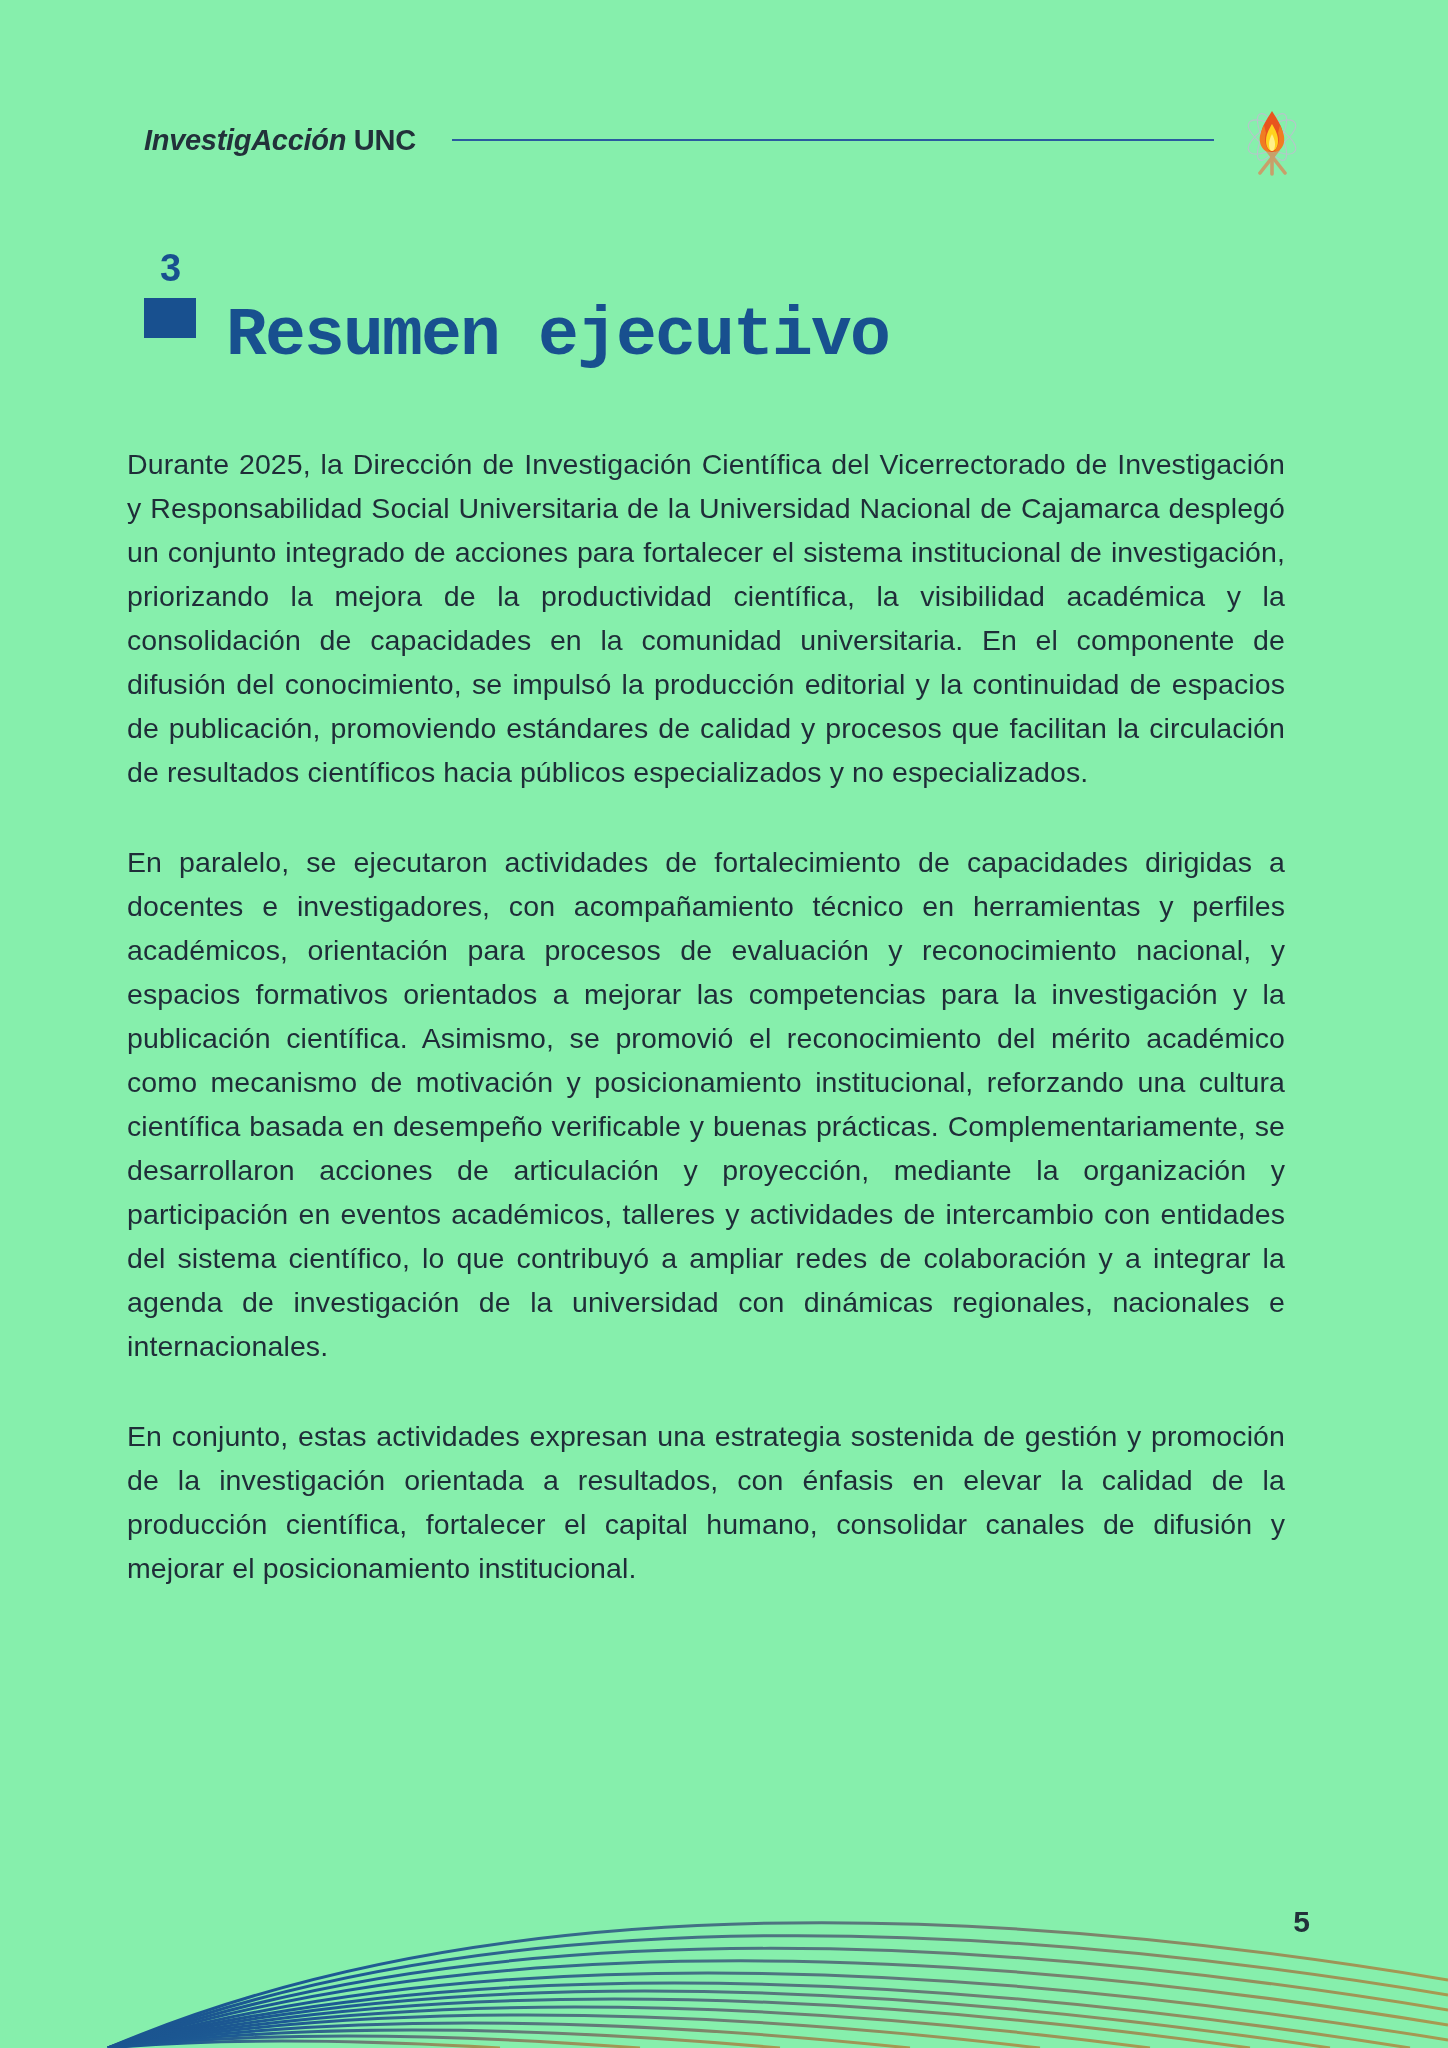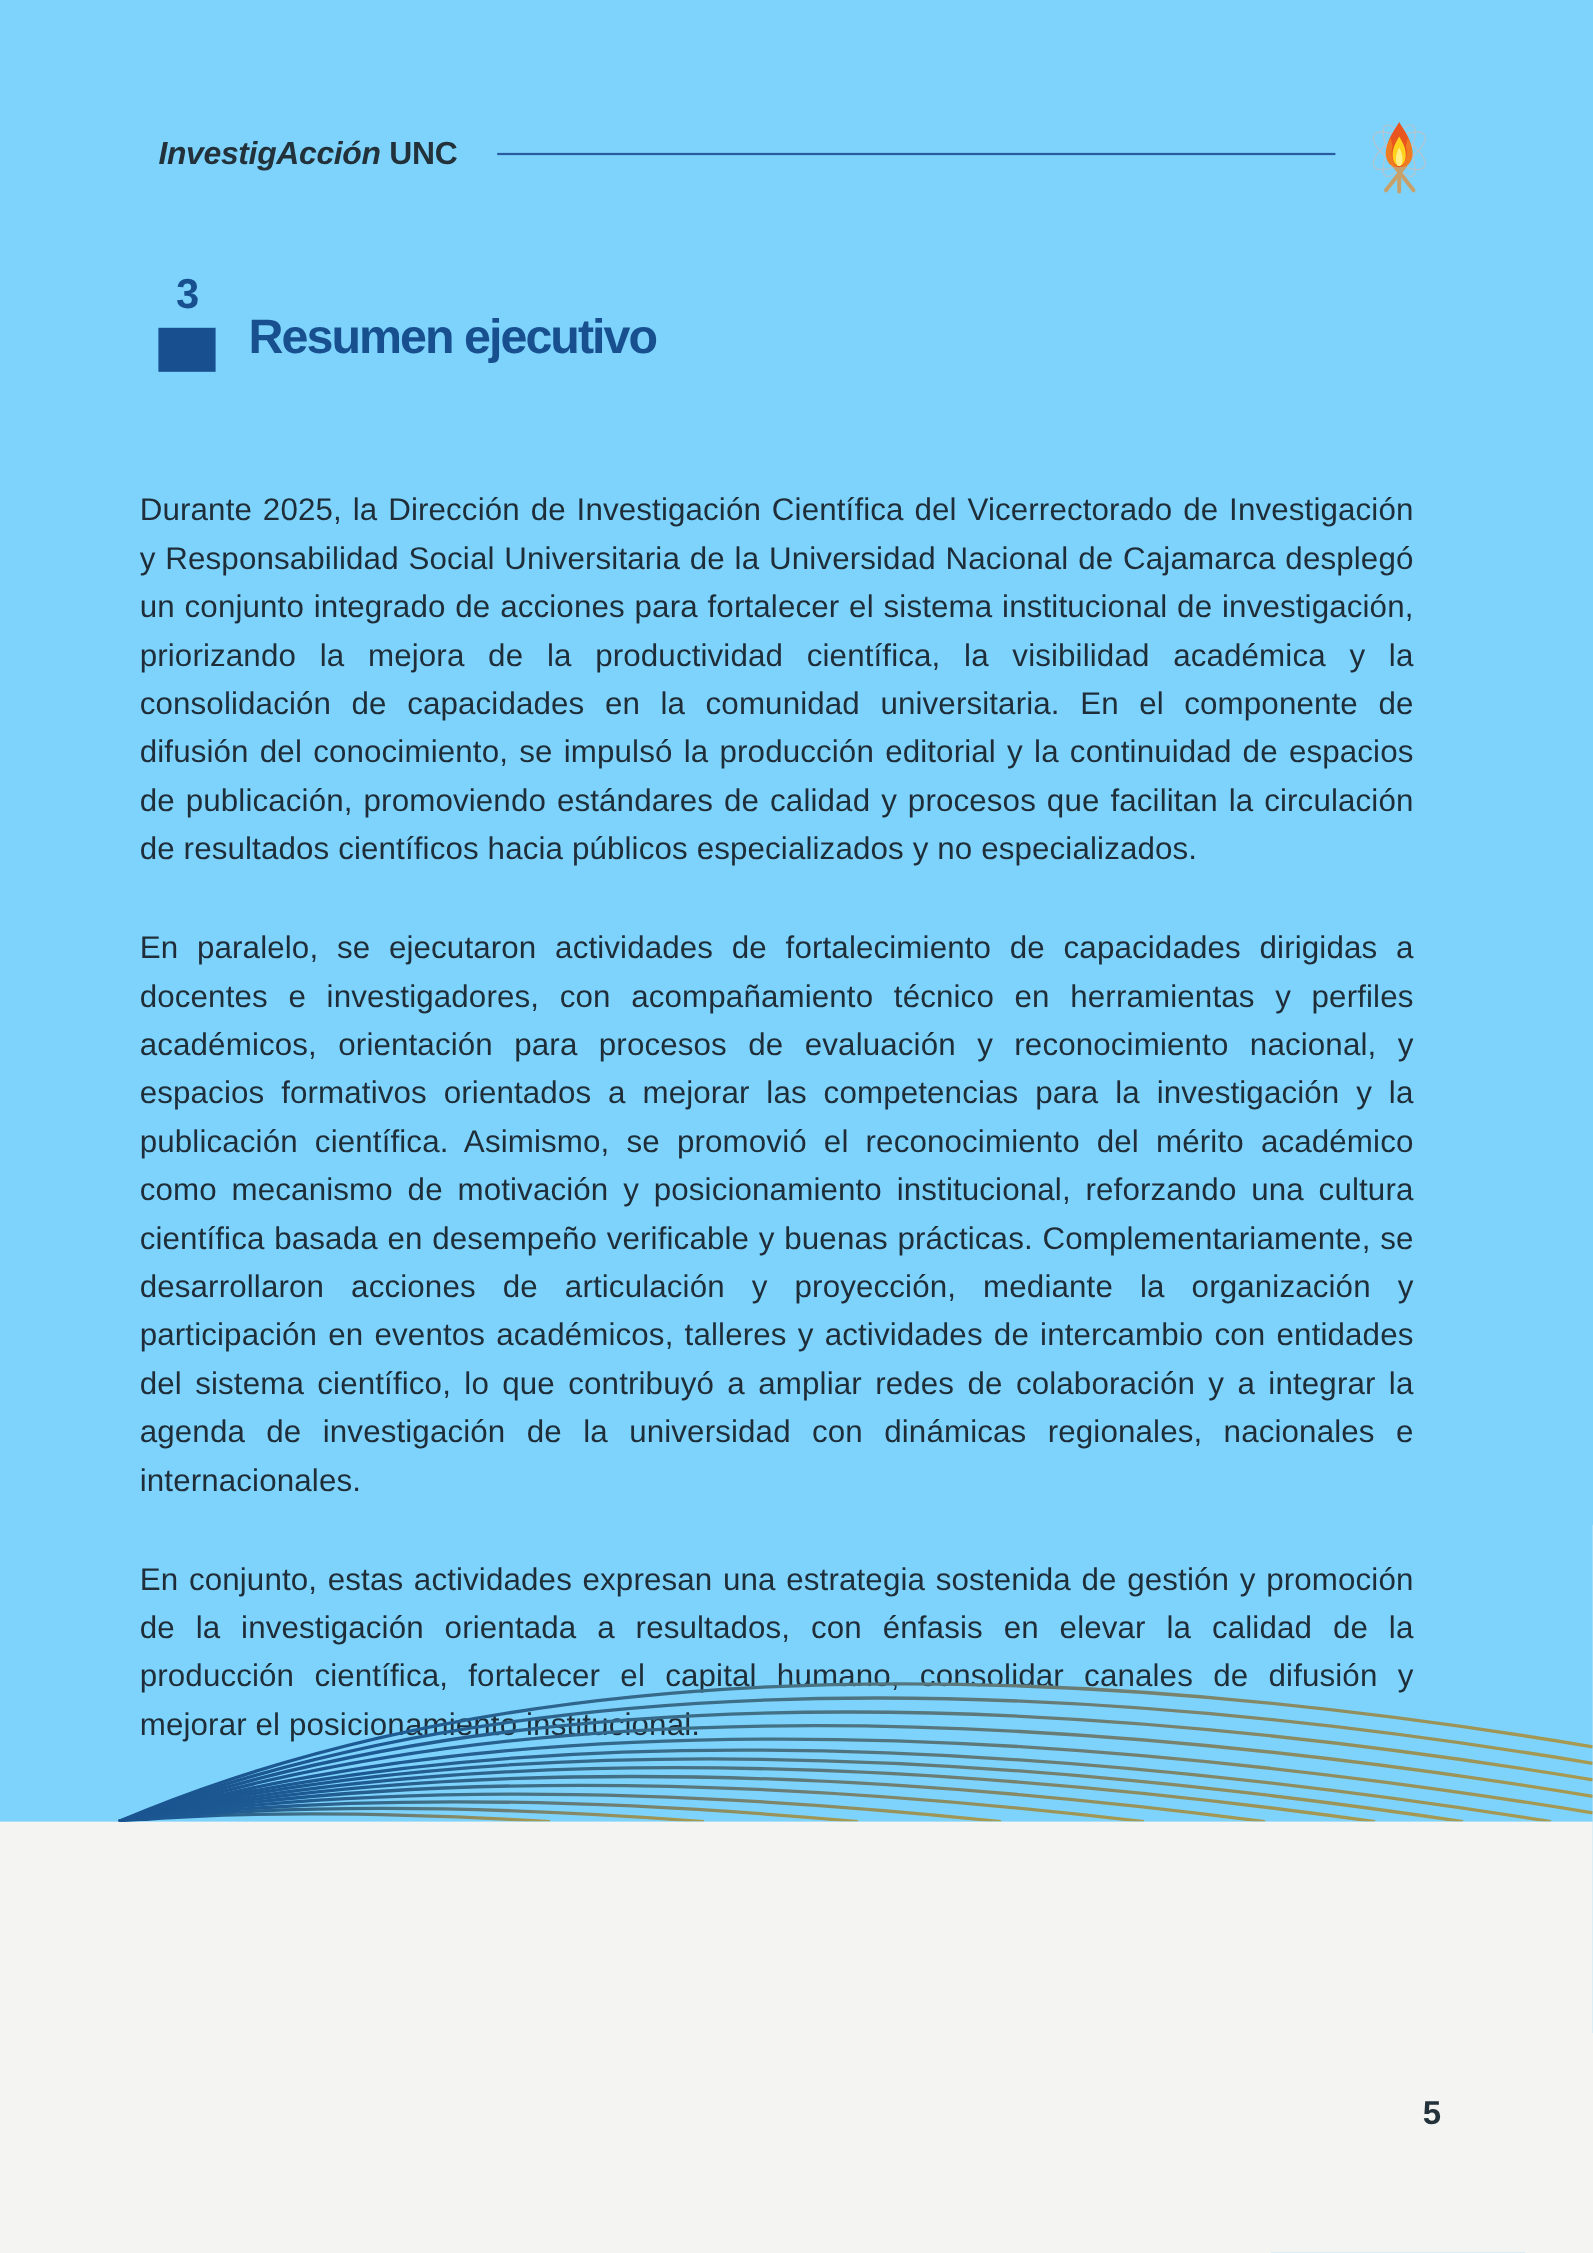--- a/index.html
+++ b/index.html
@@ -12,22 +12,22 @@
     height: 2048px;
     background: #f4f4f3;
     font-family: "Liberation Sans", sans-serif;
     overflow: hidden;
     position: relative;
   }
 
   .page {
     position: relative;
     width: 1448px;
-    height: 1656px;
-    background: #7dd3fc;
+    height: 2048px;
+    background: #86efac;
     box-sizing: border-box;
   }
 
   
   .header {
     position: absolute;
     left: 144px;
     top: 110px;
     width: 1160px;
     height: 60px;
@@ -88,27 +88,28 @@
     margin-left: 16px;
     letter-spacing: -1px;
   }
   .sec-block {
     width: 52px;
     height: 40px;
     background: #18508f;
     margin-top: 12px;
   }
   .sec-title {
-    font-size: 44px;
+    font-size: 68px;
     font-weight: bold;
     color: #18508f;
     line-height: 1;
     letter-spacing: -1.8px;
     white-space: nowrap;
     padding-top: 8px;
+    font-family: Liberation Mono, monospace;
   }
 
   
   .body-copy {
     position: absolute;
     left: 127px;
     top: 442px;
     width: 1158px;
   }
   .para {

